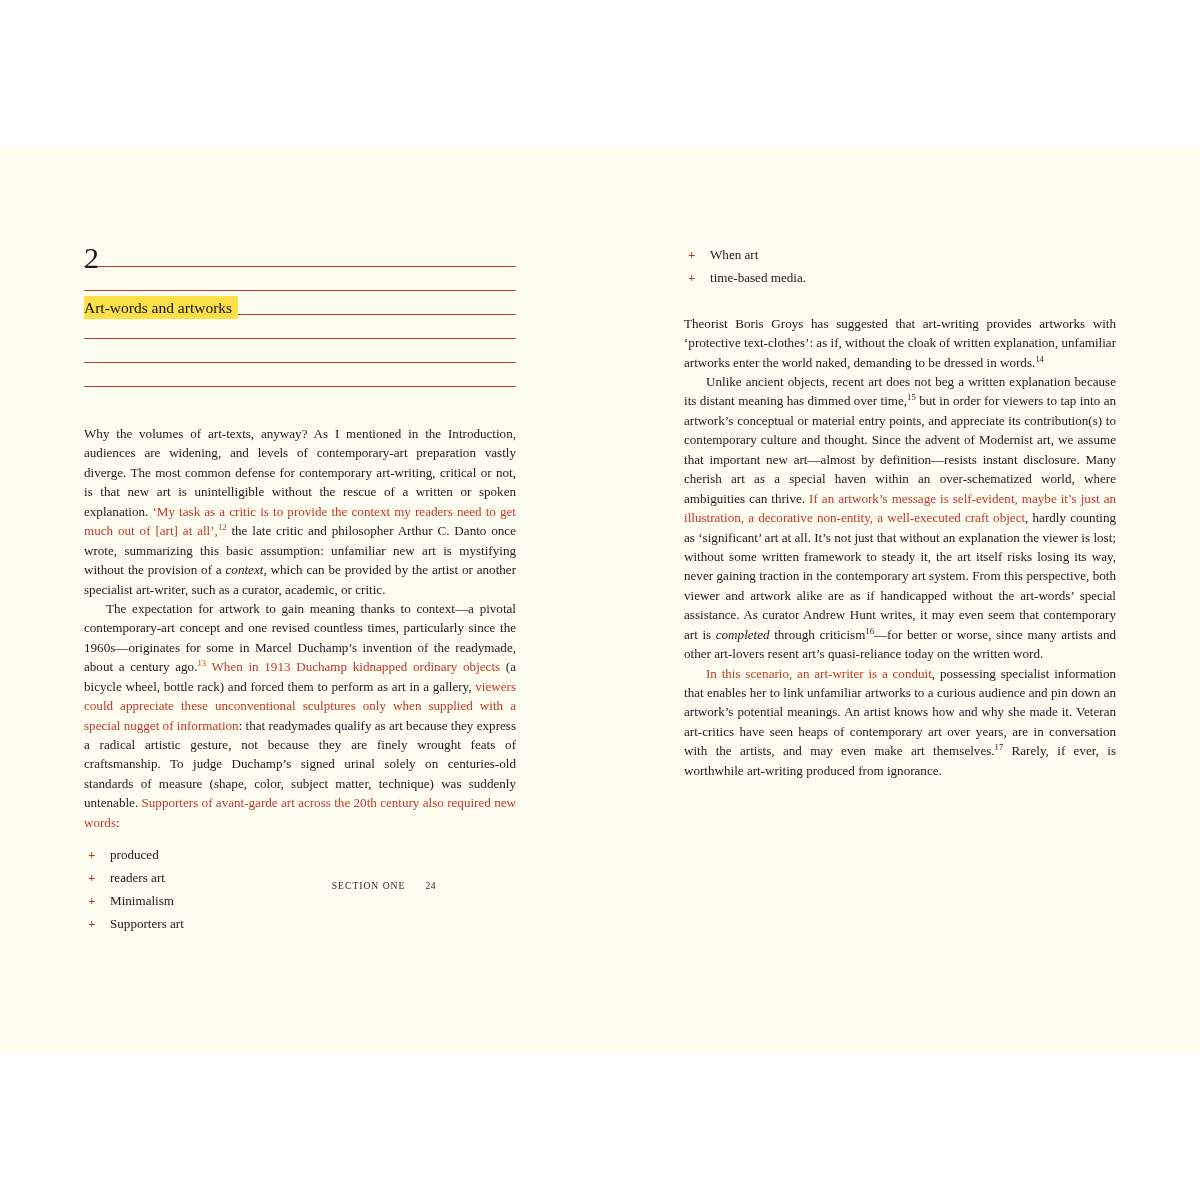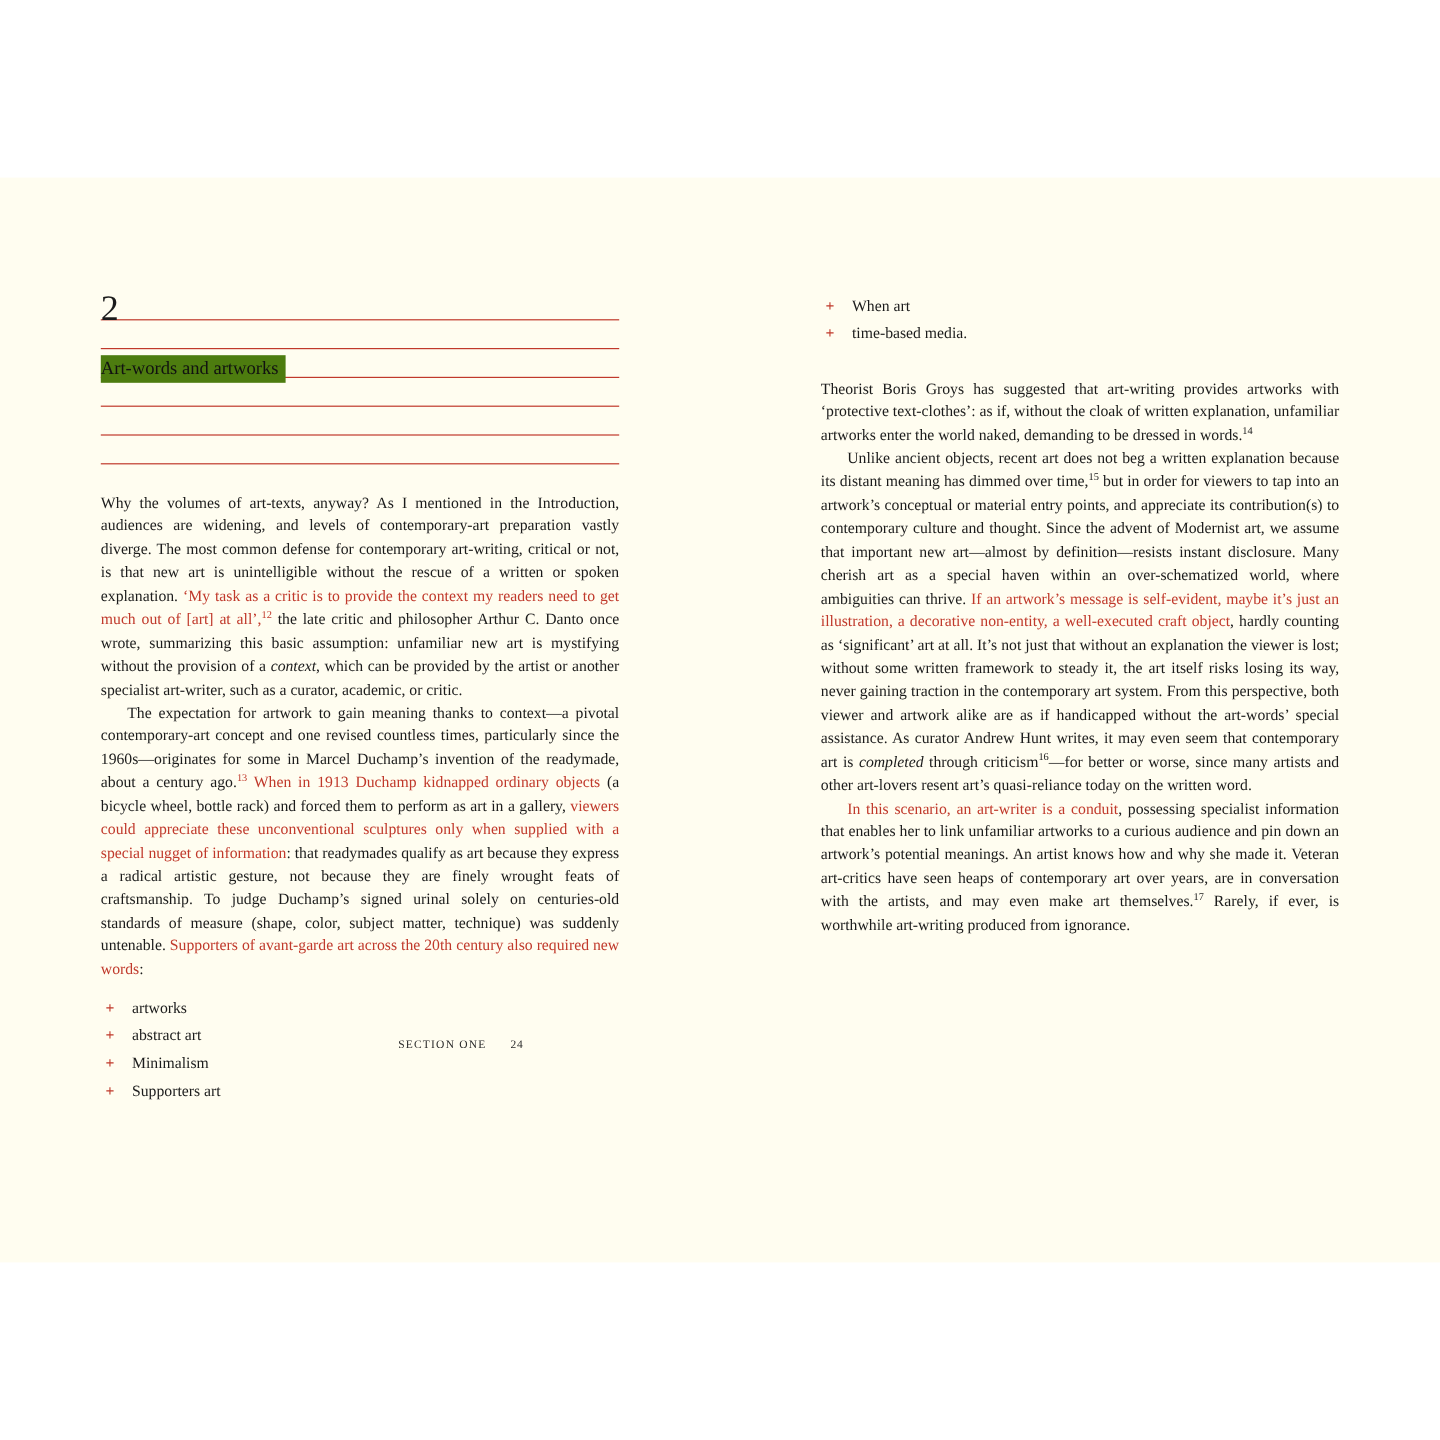--- a/index.html
+++ b/index.html
@@ -70,26 +70,26 @@
   .rule.r2 { top: 44px; }
   .rule.r3 { top: 68px; }
   .rule.r4 { top: 92px; }
   .rule.r5 { top: 116px; }
   .rule.r6 { top: 140px; }
   .chap-title {
     position: absolute;
     left: 0;
     top: 50px;
     font-size: 15.5px;
-    background: #4d7c0f;
+    background: #fde047;
     padding-right: 6px;
     color: #111;
   }
   .body-start {
-    margin-top: 11px;
+    margin-top: 26px;
   }
   p.para {
     margin: 0;
     text-indent: 0;
   }
   p.para + p.para {
     text-indent: 22px;
   }
   .red {
     color: #c0392b;
@@ -173,22 +173,22 @@
         <div class="chap-num">2</div>
         <div class="chap-title">Art-words and artworks</div>
       </div>
 
       <div class="body-start">
         <p class="para" id="lp1">Why the volumes of art-texts, anyway? As I mentioned in the Introduction, audiences are widening, and levels of contemporary-art preparation vastly diverge. The most common defense for contemporary art-writing, critical or not, is that new art is unintelligible without the rescue of a written or spoken explanation. <span class="red">‘My task as a critic is to provide the context my readers need to get much out of [art] at all’,</span><sup class="red">12</sup> the late critic and philosopher Arthur C. Danto once wrote, summarizing this basic assumption: unfamiliar new art is mystifying without the provision of a <em class="ital">context</em>, which can be provided by the artist or another specialist art-writer, such as a curator, academic, or critic.</p>
         <p class="para" id="lp2">The expectation for artwork to gain meaning thanks to context—a pivotal contemporary-art concept and one revised countless times, particularly since the 1960s—originates for some in Marcel Duchamp’s invention of the readymade, about a century ago.<sup class="red">13</sup> <span class="red">When in 1913 Duchamp kidnapped ordinary objects</span> (a bicycle wheel, bottle rack) and forced them to perform as art in a gallery, <span class="red">viewers could appreciate these unconventional sculptures only when supplied with a special nugget of information</span>: that readymades qualify as art because they express a radical artistic gesture, not because they are finely wrought feats of craftsmanship. To judge Duchamp’s signed urinal solely on centuries-old standards of measure (shape, color, subject matter, technique) was suddenly untenable. <span class="red">Supporters of avant-garde art across the 20th century also required new words</span>:</p>
       </div>
 
       <ul class="plus-list" id="left-list">
-          <li><span class="plus">+</span><span>artworks</span></li>
-          <li><span class="plus">+</span><span>abstract art</span></li>
+          <li><span class="plus">+</span><span>produced</span></li>
+          <li><span class="plus">+</span><span>readers art</span></li>
           <li><span class="plus">+</span><span>Minimalism</span></li>
           <li><span class="plus">+</span><span>Supporters art</span></li>
         </ul>
 
       <div class="folio folio-left">
         <span class="sec">SECTION ONE</span><span class="num">24</span>
       </div>
     </div>
 
     <div class="col col-right">

